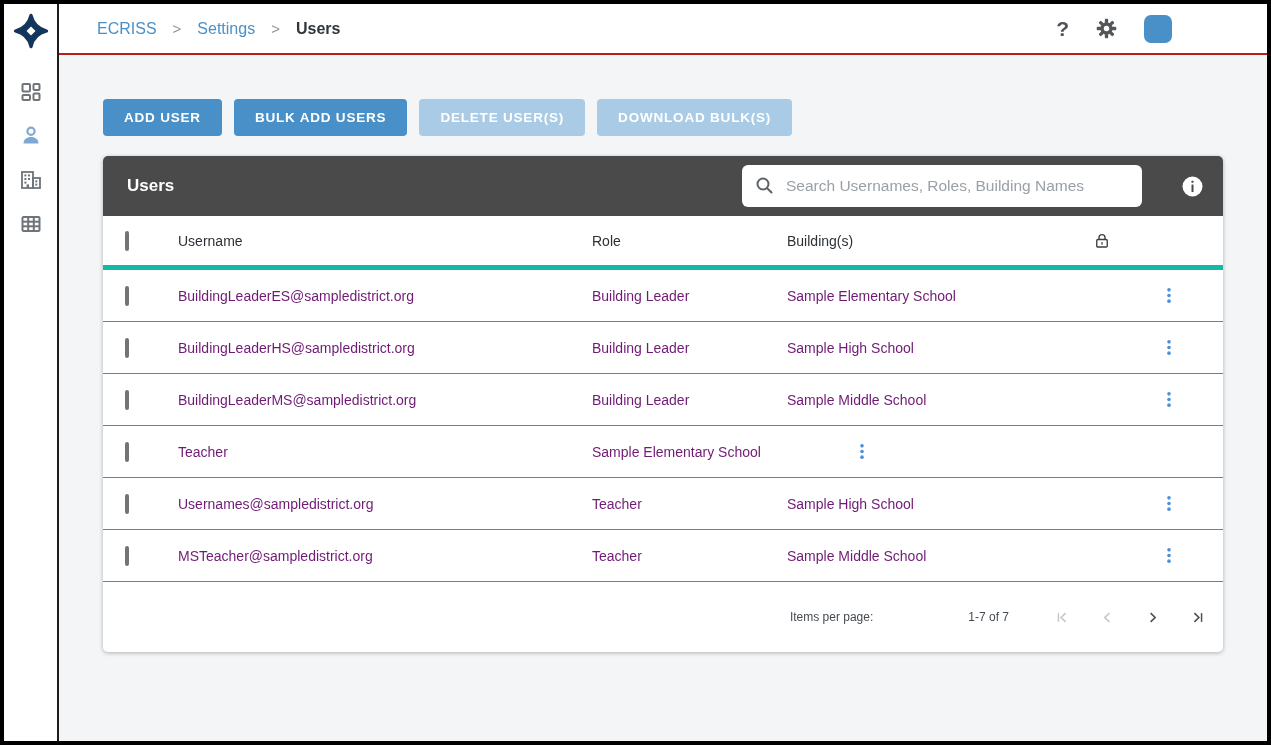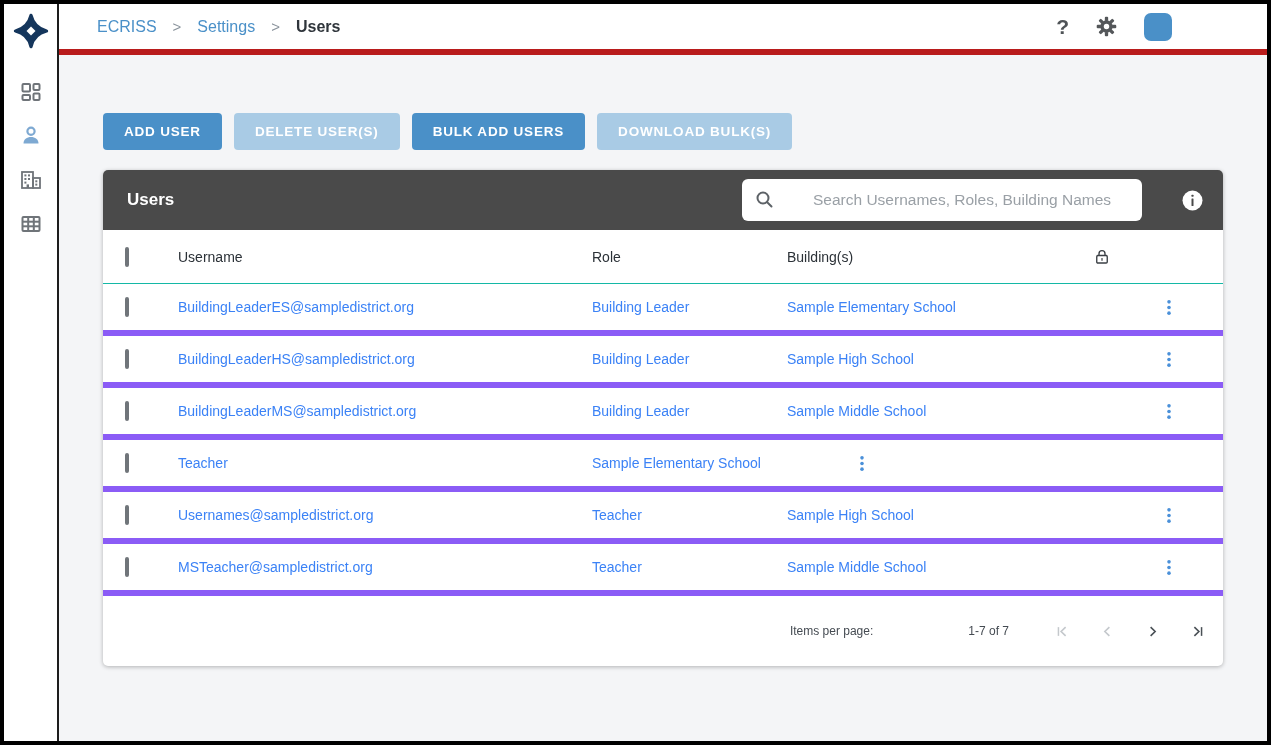--- a/index.html
+++ b/index.html
@@ -15,68 +15,68 @@
     width:55px; flex-shrink:0; background:#fff; border-right:2px solid #1d1d1d;
     display:flex; flex-direction:column; align-items:center; padding-top:9px;
   }
   .logo { width:36px; height:36px; margin-bottom:13px; cursor:pointer; }
   .nav-item { width:26px; height:24px; margin-top:20px; display:flex; align-items:center; justify-content:center; cursor:pointer; }
 
   
   .main { flex:1; display:flex; flex-direction:column; min-width:0; }
 
   .topbar {
-    height:51px; flex-shrink:0; background:#fff; border-bottom:6px solid #b91c1c;
+    height:51px; flex-shrink:0; background:#fff; border-bottom:2px solid #b91c1c;
     display:flex; align-items:center; padding:0 95px 0 38px;
   }
   .breadcrumb { display:flex; align-items:center; gap:16px; font-size:16px; }
   .crumb-link { color:#4a90c8; cursor:pointer; }
   .crumb-sep { color:#8a939c; font-size:15px; }
   .crumb-current { color:#2f353b; font-weight:700; }
   .topbar-right { margin-left:auto; display:flex; align-items:center; gap:25px; }
   .help-btn { font-size:21px; font-weight:700; color:#4f5357; cursor:pointer; line-height:1; }
   .gear-btn { width:25px; height:25px; cursor:pointer; }
   .avatar { width:28px; height:28px; border-radius:7px; background:#4a90c8; cursor:pointer; }
 
-  .content { padding:58px 44px 0 44px; }
+  .content { padding:44px 44px 0 44px; }
 
   
   .toolbar { display:flex; gap:12px; margin-bottom:20px; }
   .btn {
     height:37px; padding:0 21px; border:none; border-radius:4px; color:#fff;
     font-family:inherit; font-size:13.5px; font-weight:700; letter-spacing:0.8px;
   }
   .btn-primary { background:#4a90c8; cursor:pointer; }
   .btn-disabled { background:#a9cbe5; cursor:default; }
 
   
   .card { background:#fff; border-radius:5px; box-shadow:0 1px 4px rgba(0,0,0,0.28); }
   .card-header {
     height:60px; background:#4a4a4a; border-radius:5px 5px 0 0;
     display:flex; align-items:center; padding:0 20px 0 24px;
   }
   .card-title { color:#fff; font-size:17px; font-weight:700; }
   .search-box {
     margin-left:auto; width:400px; height:42px; background:#fff; border-radius:6px;
-    display:flex; align-items:center; padding:0 8px 0 12px;gap:27px;
+    display:flex; align-items:center; padding:0 8px 0 12px;
   }
   .search-input {
     border:none; outline:none; flex:1; min-width:0; margin-left:8px;
     font-family:inherit; font-size:15.5px; color:#333;
   }
   .search-input::placeholder { color:#9aa0a6; }
   .info-btn { margin-left:40px; width:21px; height:21px; cursor:pointer; flex-shrink:0; }
 
   
   .trow {
     display:grid; grid-template-columns:72px 414px 195px 307px 1fr;
-    align-items:center; height:52px; border-bottom:6px solid #8b5cf6;
-    font-size:14px; color:#3b82f6;
-  }
-  .thead { height:54px; color:#2b3137; border-bottom:1px solid #14b8a6; }
+    align-items:center; height:52px; border-bottom:1px solid #8b5cf6;
+    font-size:14px; color:#701a75;
+  }
+  .thead { height:54px; color:#2b3137; border-bottom:5px solid #14b8a6; }
   .cb {
     width:18px; height:18px; margin-left:22px; background:#fff;
     border:2px solid #70757a; border-radius:2px; cursor:pointer;
   }
   .cell { padding-left:3px; overflow:hidden; white-space:nowrap; }
   .cell-actions { display:flex; align-items:center; height:100%; }
   .lock-wrap { margin-left:2px; width:18px; height:20px; }
   .dots-btn { margin-left:70px; width:16px; height:20px; display:flex; align-items:center; justify-content:center; cursor:pointer; }
 
   
@@ -182,22 +182,22 @@
           </svg>
         </span>
         <span class="avatar"></span>
       </div>
     </div>
 
     <div class="content">
 
       <div class="toolbar">
         <button class="btn btn-primary">ADD USER</button>
+        <button class="btn btn-primary">BULK ADD USERS</button>
         <button class="btn btn-disabled">DELETE USER(S)</button>
-        <button class="btn btn-primary">BULK ADD USERS</button>
         <button class="btn btn-disabled">DOWNLOAD BULK(S)</button>
       </div>
 
       <div class="card">
 
         <div class="card-header">
           <span class="card-title">Users</span>
           <div class="search-box">
             <span style="display:flex;">
               <svg viewBox="0 0 22 22" width="22" height="22" fill="none" stroke="#5d6267" stroke-width="2">

